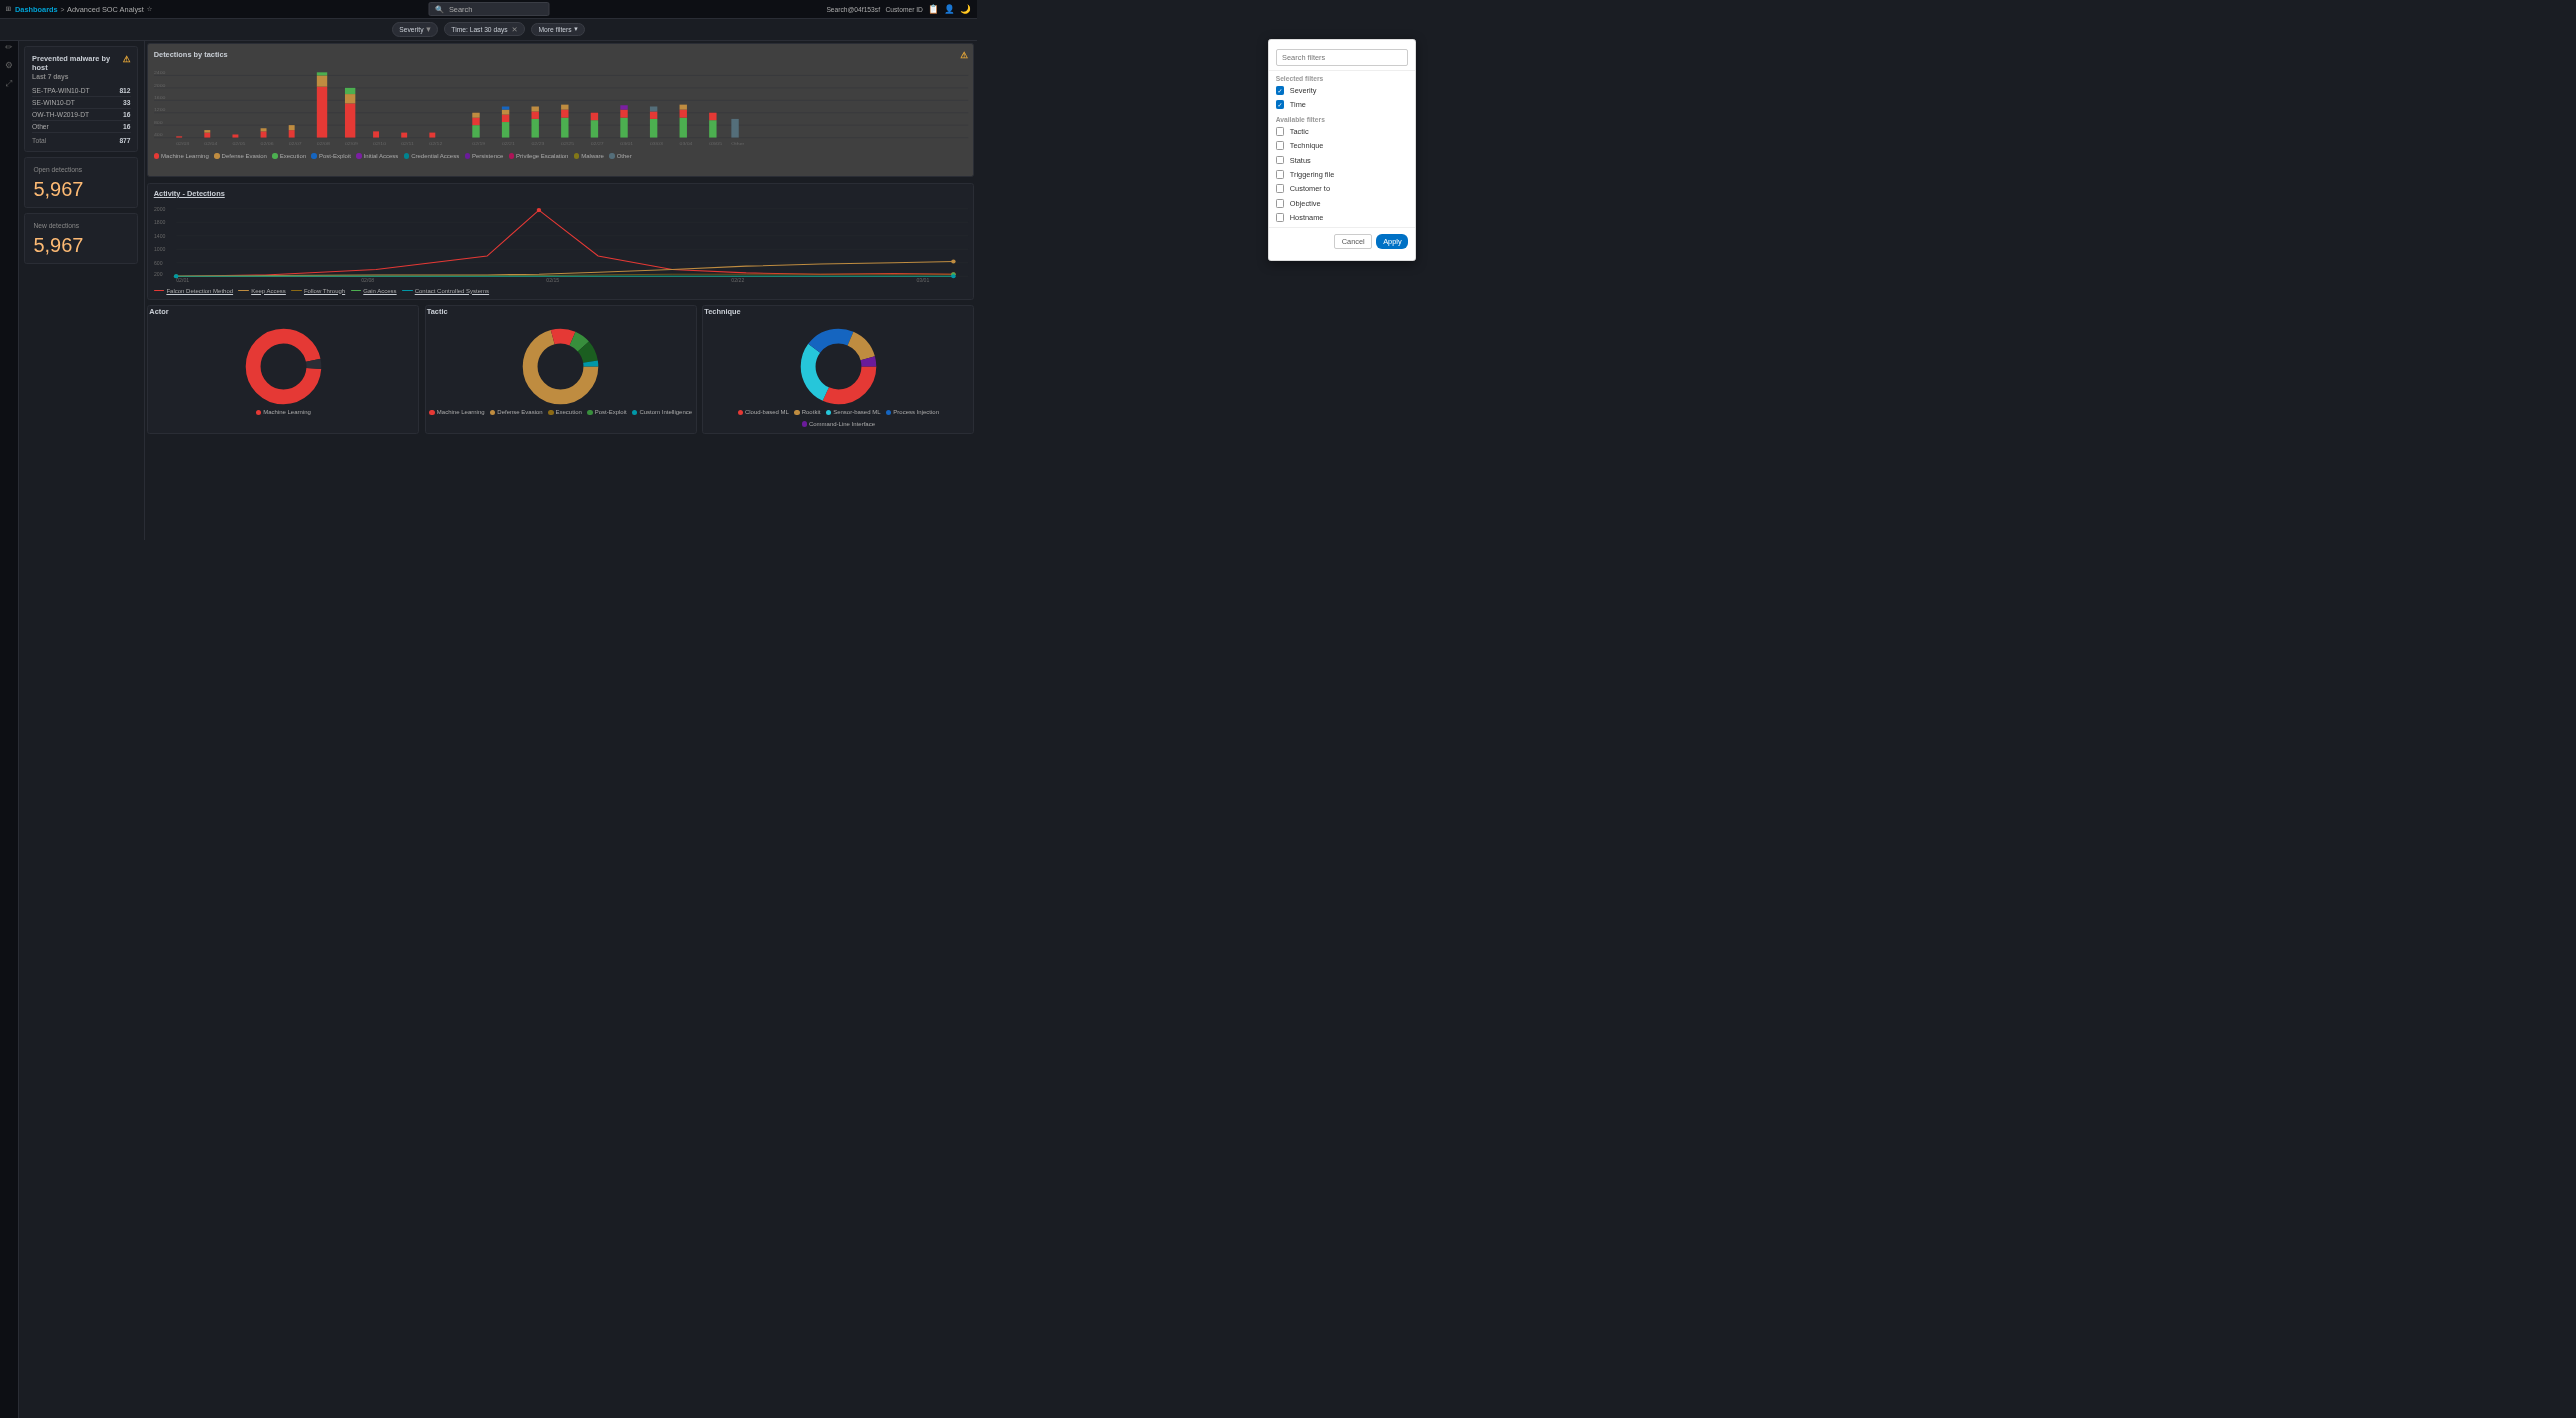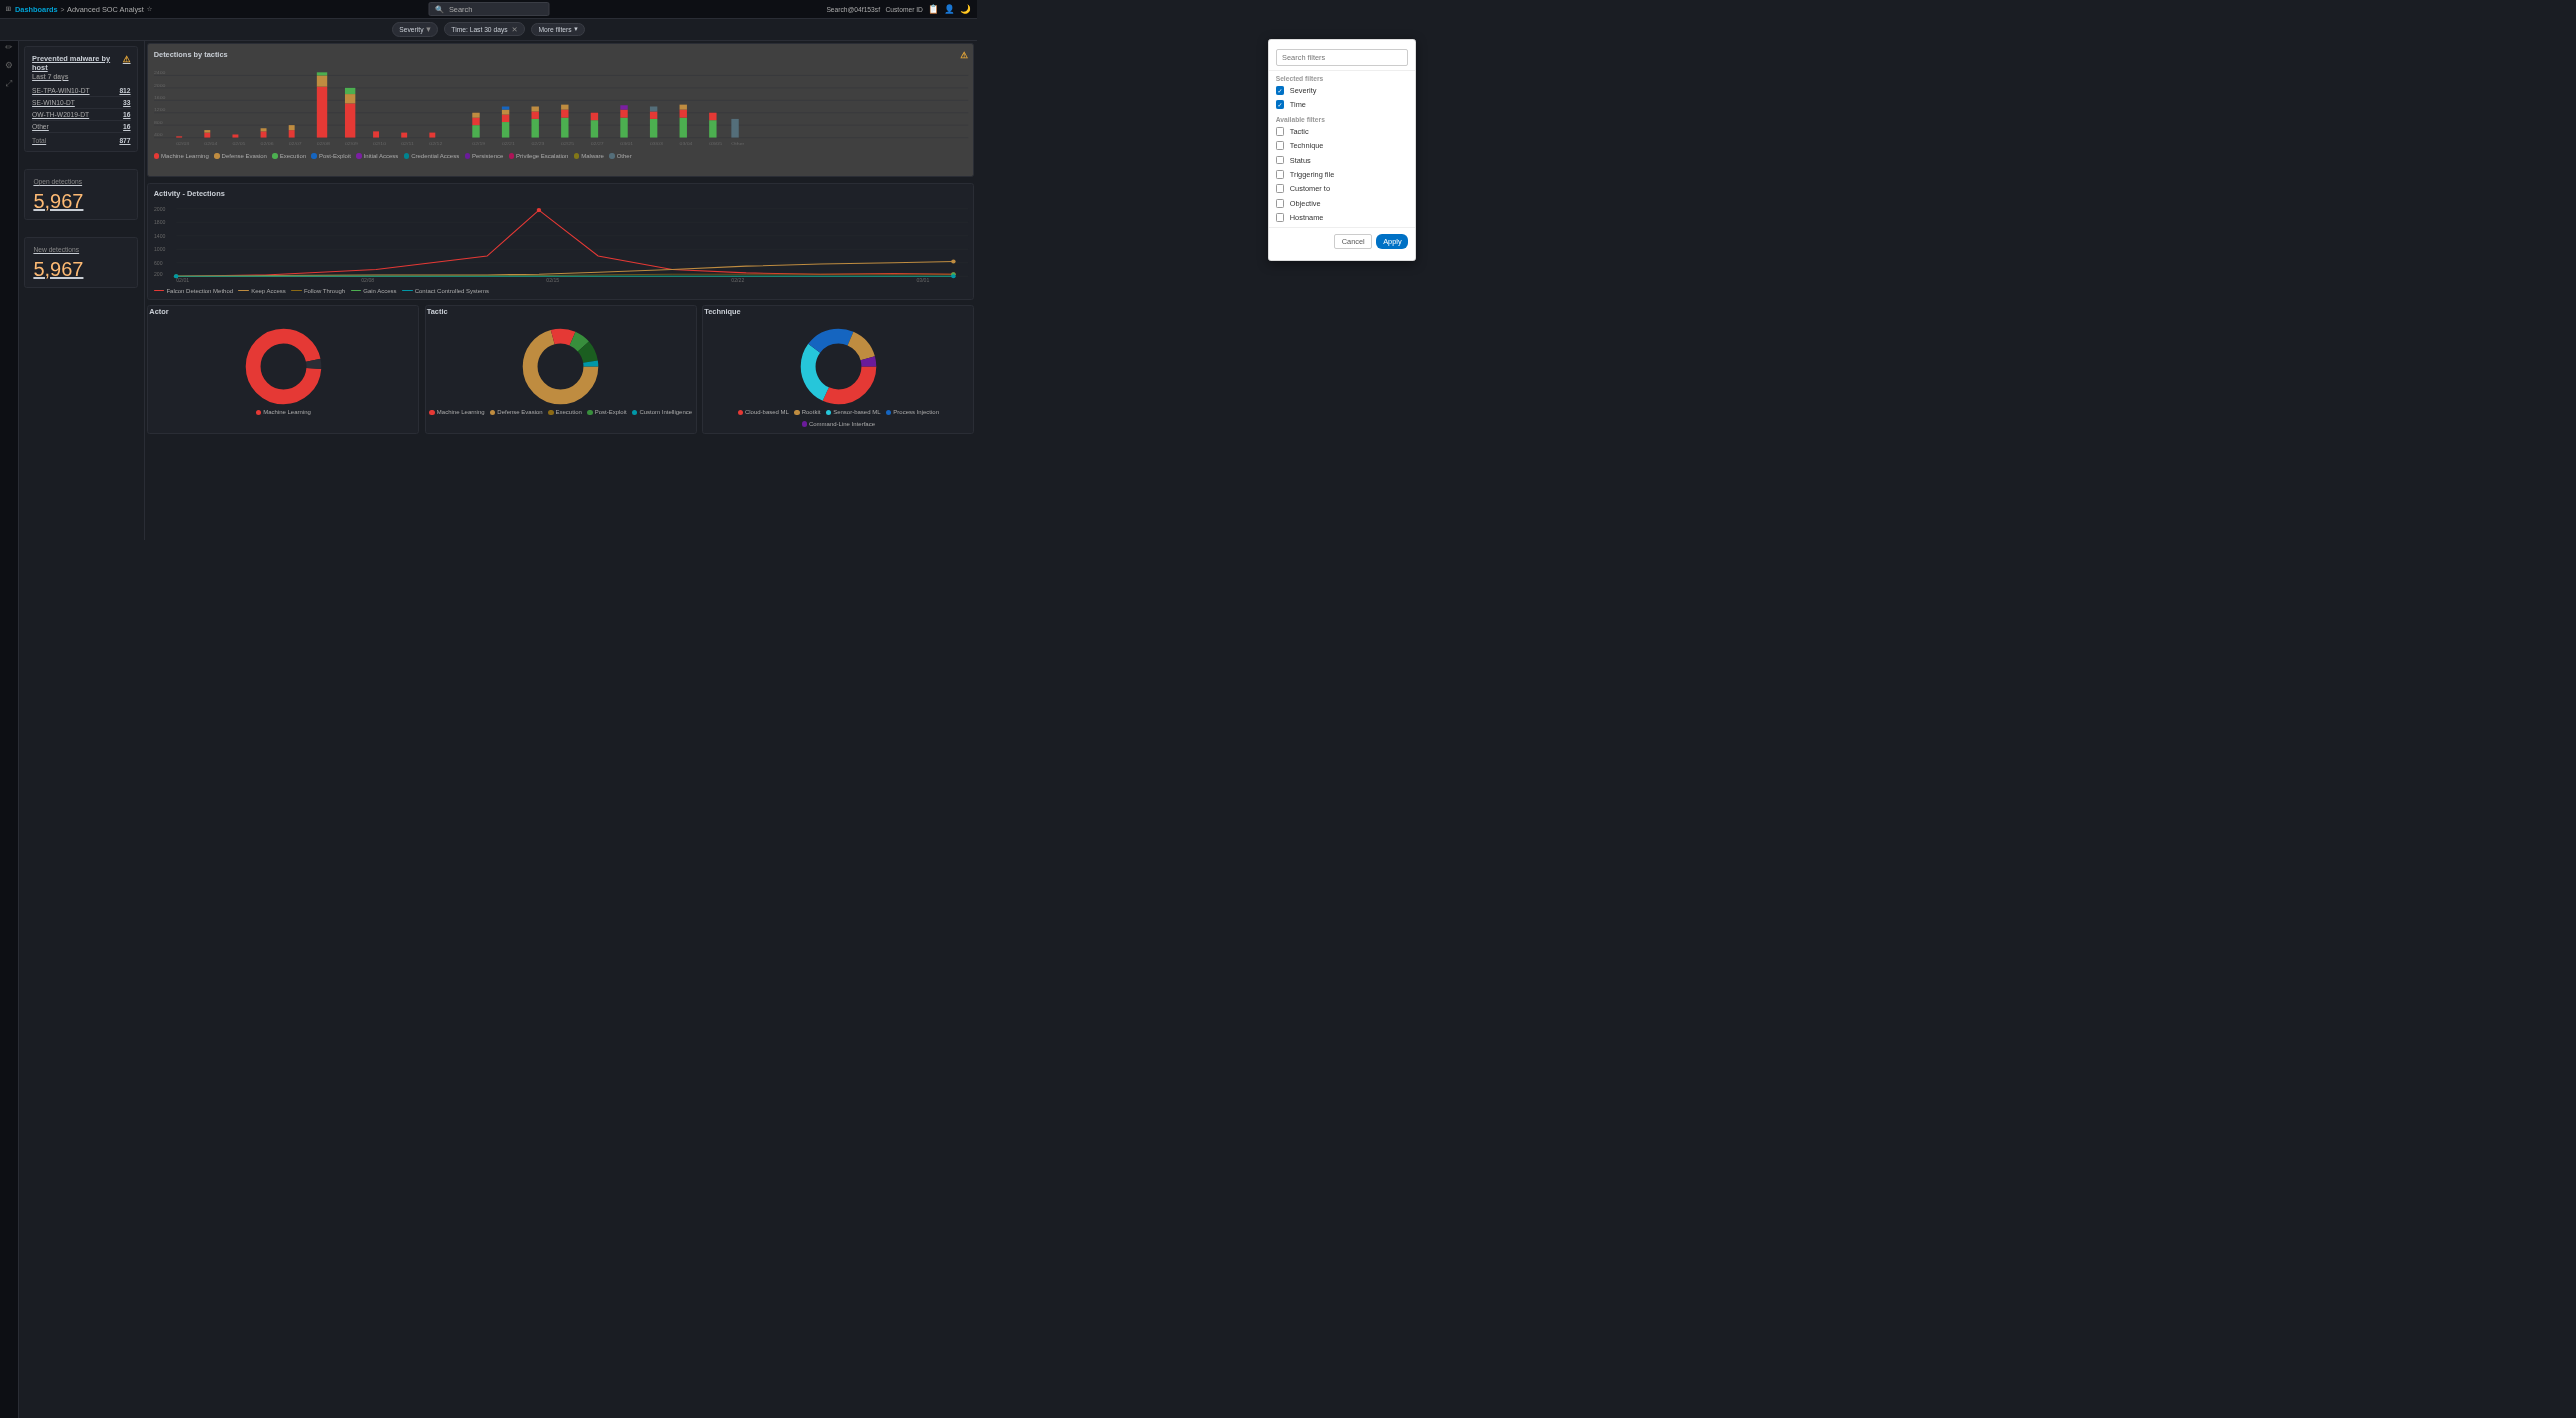--- a/index.html
+++ b/index.html
@@ -18,21 +18,21 @@
     .nav-user { color: #aaa; font-size: 6.7px; }
     .nav-icon { color: #888; font-size: 8.7px; cursor: pointer; }
 
     
     .filter-bar { background: #1a1d23; height: 21.5px; display: flex; align-items: center; justify-content: center; gap: 5.4px; border-bottom: 0.7px solid #2a2d35; padding: 0 8px; position: relative; z-index: 10; }
     .filter-chip { background: #2a2d35; border: 0.7px solid #3a3d45; border-radius: 8px; padding: 1.3px 6.7px; font-size: 6.7px; color: #c8cdd4; display: flex; align-items: center; gap: 2.7px; cursor: pointer; }
     .filter-chip-x { color: #888; font-size: 7.4px; margin-left: 1.3px; }
     .more-filters-btn { background: #2a2d35; border: 0.7px solid #3a3d45; border-radius: 8px; padding: 1.3px 6.7px; font-size: 6.7px; color: #c8cdd4; display: flex; align-items: center; gap: 2.7px; cursor: pointer; }
     
     
-    .left-panel { display: flex; flex-direction: column; gap: 12px; padding: 5.4px; border-right: 0.7px solid #2a2d35; overflow-y: auto; text-decoration: underline; }
+    .left-panel { display: flex; flex-direction: column; gap: 0; padding: 5.4px; border-right: 0.7px solid #2a2d35; overflow-y: auto; }
     
     
     .card { background: #1e2128; border: 0.7px solid #2a2d35; border-radius: 2.7px; padding: 6.7px; margin-bottom: 5.4px; }
     .card-title { font-size: 7.4px; font-weight: 600; color: #c8cdd4; display: flex; justify-content: space-between; align-items: flex-start; }
     .card-subtitle { font-size: 6.7px; color: #888; margin-top: 1.3px; }
     .card-warning { color: #e8a838; font-size: 8.7px; }
     
     .host-list { margin-top: 5.4px; }
     .host-row { display: flex; justify-content: space-between; align-items: center; padding: 2px 0; border-bottom: 0.7px solid #2a2d35; }
     .host-name { font-size: 6.7px; color: #aaa; }
@@ -45,21 +45,21 @@
     .stat-value { font-size: 20px; font-weight: 300; color: #fdba74; line-height: 1; }
 
     
     .right-panel { display: flex; flex-direction: column; gap: 0; overflow: hidden; }
 
     
     .chart-card { background: #404040; border: 0.7px solid #2a2d35; border-radius: 2.7px; flex: 1; padding: 5.4px; margin: 2.7px; overflow: hidden; }
     .chart-title { font-size: 7.4px; font-weight: 600; color: #c8cdd4; margin-bottom: 4px; }
 
     
-    .activity-card { background: #1e2128; border: 0.7px solid #2a2d35; border-radius: 2.7px; margin: 2.7px; padding: 5.4px; flex: 1; }
+    .activity-card { background: #1e2128; border: 0.7px solid #2a2d35; border-radius: 2.7px; margin: 2.7px; padding: 5.4px; flex: 1; text-decoration: underline; }
 
     
     .bottom-row { display: grid; grid-template-columns: 1fr 1fr 1fr; gap: 0; height: 134px; }
     .donut-card { background: #1e2128; border: 0.7px solid #2a2d35; border-radius: 2.7px; margin: 2.7px; padding: 1px; display: flex; flex-direction: column; overflow: hidden; }
 
     
     .dropdown-overlay { position: fixed; top: 39px; left: 50%; transform: translateX(-50%); margin-left: 54px; background: #fff; border: 0.7px solid #ddd; border-radius: 2.7px; box-shadow: 0 2.7px 10.7px rgba(0,0,0,0.4); z-index: 100; width: 148px; padding: 5.4px 0; }
     .dropdown-search { padding: 4px 6.7px; border-bottom: 0.7px solid #eee; }
     .dropdown-search input { width: 100%; border: 0.7px solid #ccc; border-radius: 2px; padding: 2.7px 5.4px; font-size: 7.4px; color: #333; }
     .dropdown-section-label { font-size: 6.7px; color: #999; padding: 4px 6.7px 1.3px; font-weight: 600; }

